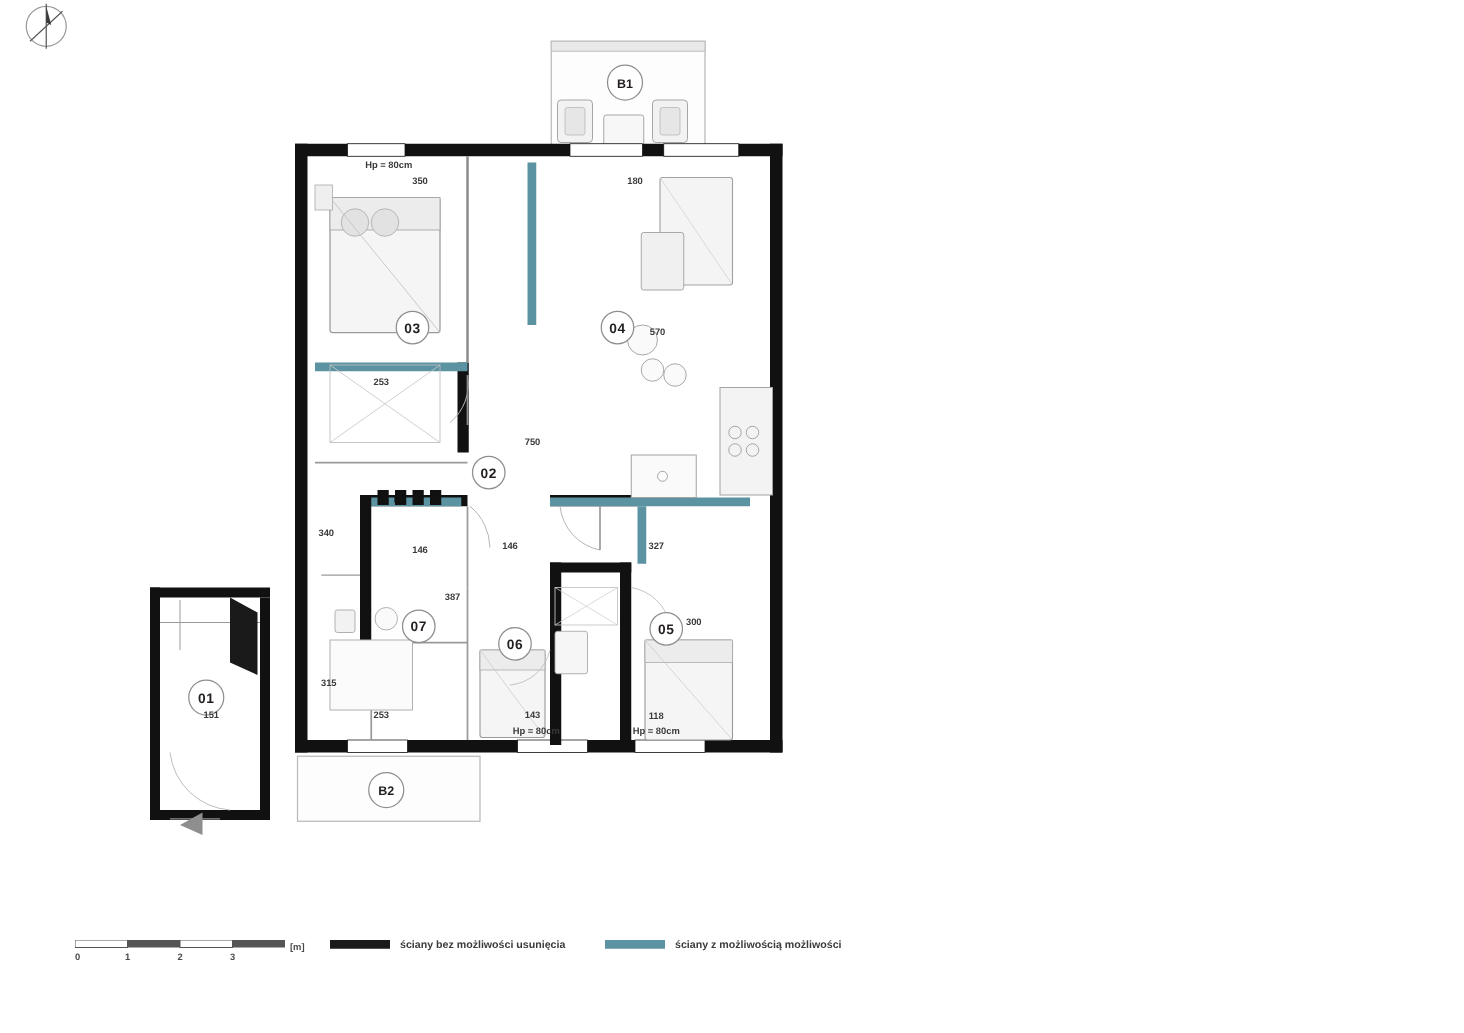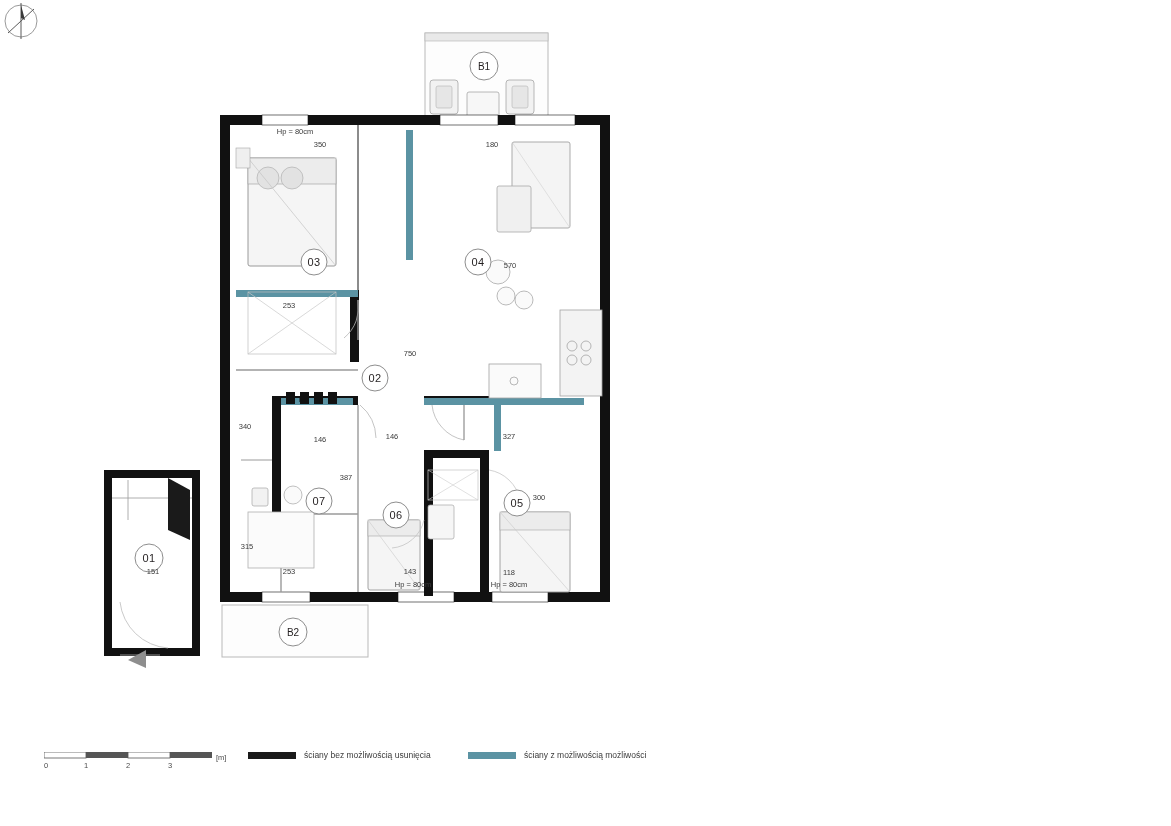--- a/index.html
+++ b/index.html
@@ -7,21 +7,21 @@
     width:1171px;height:826px;
     background:#ffffff;
     font-family:"Liberation Sans", sans-serif;
     color:#231f20;
     position:relative;
     overflow:hidden;
   }
   .page{position:absolute;inset:0;}
 
   
-  .plan{position:absolute;left:0;top:0;width:700px;height:614px;}
+  .plan{position:absolute;left:16px;top:0;width:700px;height:614px;font-weight:bold;}
   .plan svg{position:absolute;left:0;top:0;}
 
   .room-num{
     font-size:11px;letter-spacing:.5px;fill:#231f20;
     font-family:"Liberation Sans", sans-serif;
   }
   .dim{
     font-size:7.5px;fill:#3a3a3a;
     font-family:"Liberation Sans", sans-serif;
   }
@@ -234,21 +234,21 @@
       <rect x="126" y="0" width="42" height="6" fill="#555"></rect>
     </svg>
     <div class="legend">
       <div class="sn" style="left:0px;top:16px;">0</div>
       <div class="sn" style="left:40px;top:16px;">1</div>
       <div class="sn" style="left:82px;top:16px;">2</div>
       <div class="sn" style="left:124px;top:16px;">3</div>
       <div class="sn" style="left:172px;top:8px;">[m]</div>
     </div>
     <div class="swatch-dark"></div>
-    <div class="legend-t1">ściany bez możliwością usunięcia</div>
+    <div class="legend-t1">ściany bez możliwości usunięcia</div>
     <div class="swatch-blue"></div>
     <div class="legend-t2">ściany z możliwością możliwości</div>
   </div>
 
   <div class="panel">
     
     
 
     
 

